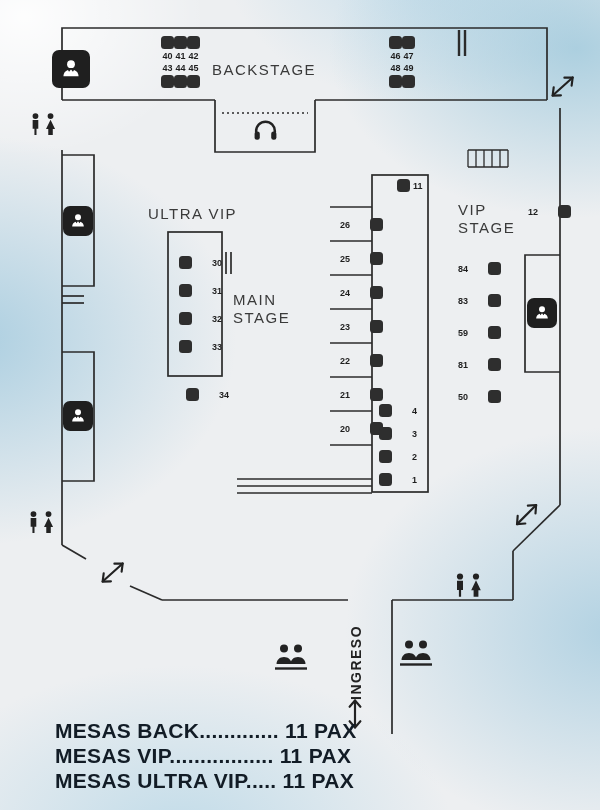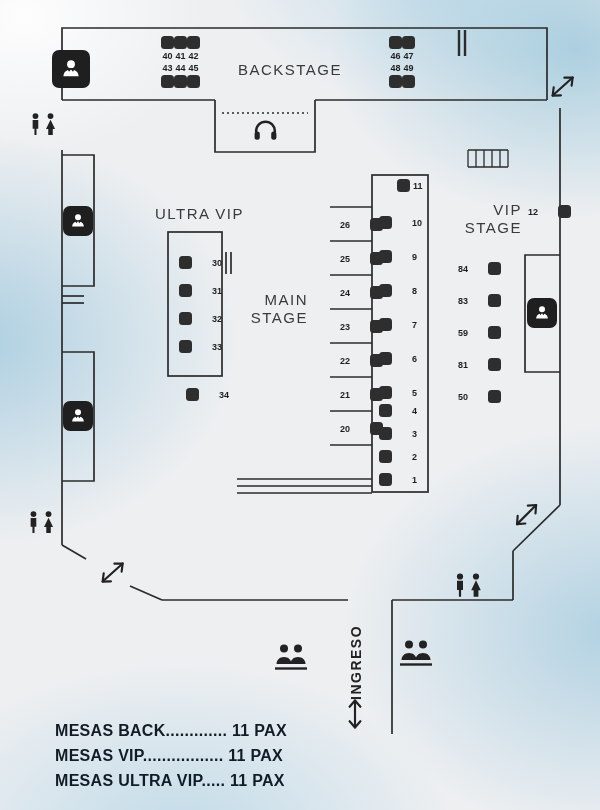--- a/index.html
+++ b/index.html
@@ -24,32 +24,32 @@
   .tgroup{position:absolute;display:flex;flex-direction:column;}
   .titem{display:flex;align-items:center;gap:20px;}
   .titem.label-square .tlabel{width:16px;text-align:right;}
   .titem.square-below{flex-direction:row;gap:3px;align-items:center;}
   .bsgroup{position:absolute;}
   .bsrow{display:flex;justify-content:flex-end;margin:2px 0;}
   .bsrow > *{width:13px;}
 
   
   .arealabel{position:absolute;font-size:15px;font-weight:500;color:#3a3a3a;
-    letter-spacing:1.5px;text-align:right;line-height:18px;}
+    letter-spacing:1.5px;text-align:left;line-height:18px;}
   .ingreso{position:absolute;left:348px;top:700px;width:90px;font-size:14px;font-weight:700;
     letter-spacing:1.5px;color:#222;transform:rotate(-90deg);transform-origin:left top;}
 
   
   .icon{position:absolute;}
   .waiterbox{position:absolute;background:#1f1f1f;border-radius:7px;display:flex;
     align-items:center;justify-content:center;}
 
   
   .legend{position:absolute;left:55px;top:718px;}
-  .legend div{font-size:16px;font-weight:800;color:#121c26;line-height:25px;letter-spacing:.3px;}
+  .legend div{font-size:21px;font-weight:800;color:#121c26;line-height:25px;letter-spacing:.3px;}
 </style>
 </head>
 <body>
 
 <div class="canvas">
 
   <svg class="walls" width="600" height="810" viewBox="0 0 600 810">
     <g stroke="#2b2b2b" stroke-width="1.7" fill="none">
 
       <polyline points="62,100 62,28 547,28 547,100"></polyline>
@@ -213,46 +213,20 @@
       </div>
     </div>
 
   <div class="tgroup" style="left:397px;top:179px;">
       <div class="titem square-below">
         <div class="tsq"></div>
         <div class="tlabel">11</div>
       </div>
     </div>
 
-  <div class="tgroup" style="left:379px;top:216px;gap:21px;">
-      <div class="titem square-label">
-        <div class="tsq"></div>
-        <div class="tlabel">10</div>
-      </div>
-      <div class="titem square-label">
-        <div class="tsq"></div>
-        <div class="tlabel">9</div>
-      </div>
-      <div class="titem square-label">
-        <div class="tsq"></div>
-        <div class="tlabel">8</div>
-      </div>
-      <div class="titem square-label">
-        <div class="tsq"></div>
-        <div class="tlabel">7</div>
-      </div>
-      <div class="titem square-label">
-        <div class="tsq"></div>
-        <div class="tlabel">6</div>
-      </div>
-      <div class="titem square-label">
-        <div class="tsq"></div>
-        <div class="tlabel">5</div>
-      </div>
-    </div>
 
   <div class="tgroup" style="left:379px;top:404px;gap:10px;">
       <div class="titem square-label">
         <div class="tsq"></div>
         <div class="tlabel">4</div>
       </div>
       <div class="titem square-label">
         <div class="tsq"></div>
         <div class="tlabel">3</div>
       </div>

